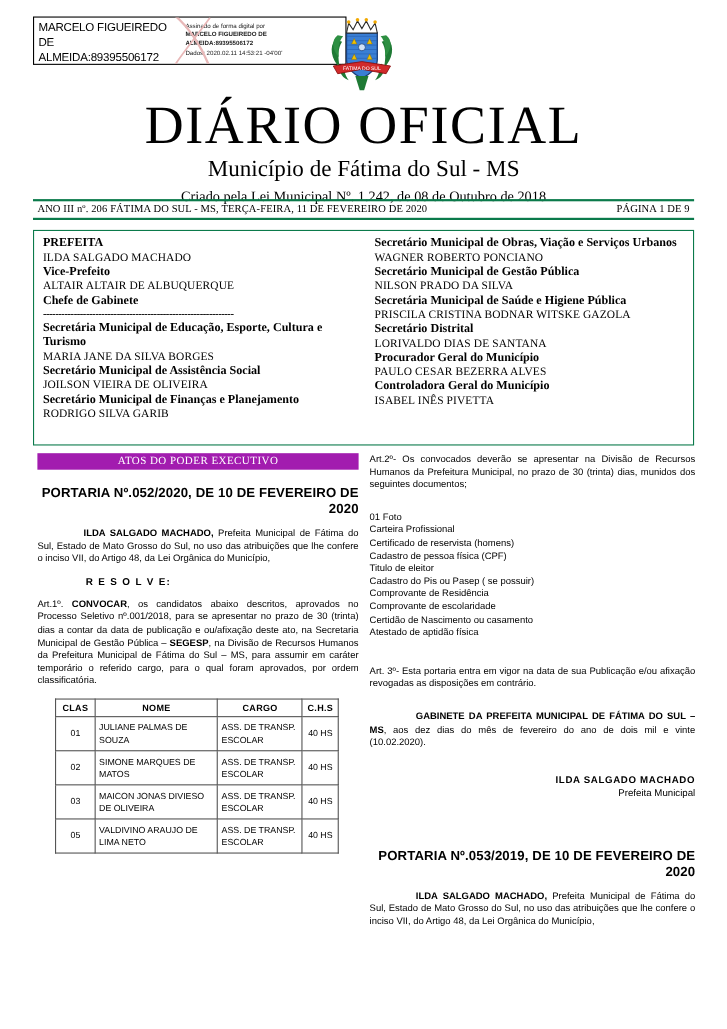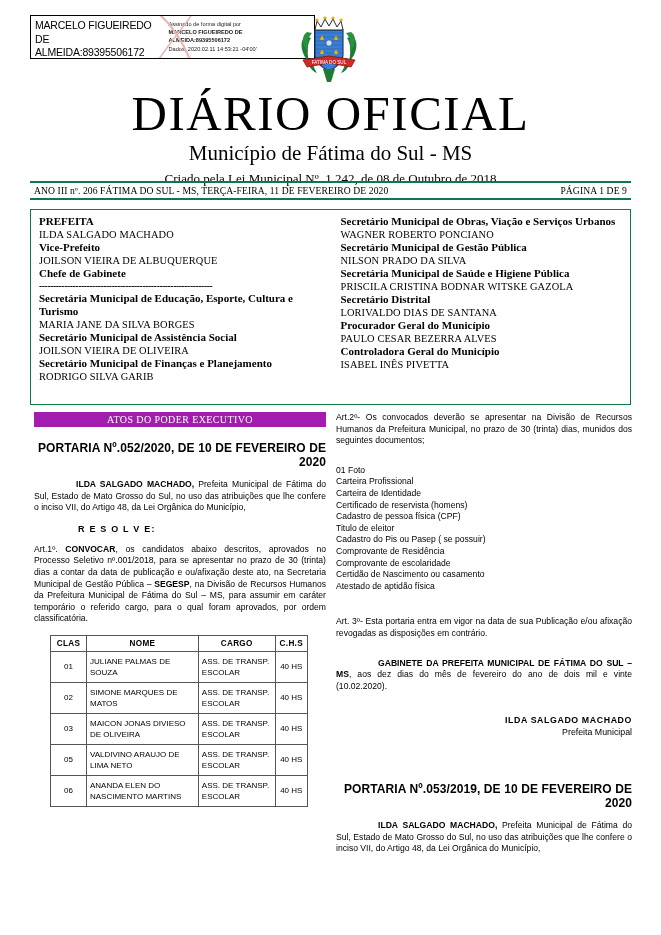--- a/index.html
+++ b/index.html
@@ -335,21 +335,21 @@
   <div class="issuebar">
     <div class="left">ANO III nº. 206    FÁTIMA DO SUL - MS, TERÇA-FEIRA, 11 DE FEVEREIRO DE 2020</div>
     <div class="right">PÁGINA 1 DE 9</div>
   </div>
 
   <div class="officials">
     <div class="col left">
       <div class="off-role">PREFEITA</div>
       <div class="off-name">ILDA SALGADO MACHADO</div>
       <div class="off-role">Vice-Prefeito</div>
-      <div class="off-name">JOILSON VIEIRA DE ALBUQUERQUE</div>
+      <div class="off-name">ALTAIR ALTAIR DE ALBUQUERQUE</div>
       <div class="off-role">Chefe de Gabinete</div>
       <div class="off-sep">--------------------------------------------------------------</div>
       <div class="off-role">Secretária Municipal de Educação, Esporte, Cultura e Turismo</div>
       <div class="off-name">MARIA JANE DA SILVA BORGES</div>
       <div class="off-role">Secretário Municipal de Assistência Social</div>
       <div class="off-name">JOILSON VIEIRA DE OLIVEIRA</div>
       <div class="off-role">Secretário Municipal de Finanças e Planejamento</div>
       <div class="off-name">RODRIGO SILVA GARIB</div>
     </div>
     <div class="col right">
@@ -410,39 +410,32 @@
           <td class="c-nome">MAICON JONAS DIVIESO DE OLIVEIRA</td>
           <td class="c-cargo">ASS. DE TRANSP. ESCOLAR</td>
           <td class="c-chs">40 HS</td>
         </tr>
         <tr class="body">
           <td class="c-clas">05</td>
           <td class="c-nome">VALDIVINO ARAUJO DE LIMA NETO</td>
           <td class="c-cargo">ASS. DE TRANSP. ESCOLAR</td>
           <td class="c-chs">40 HS</td>
         </tr>
-        <tr class="body">
-          <td class="c-clas">06</td>
-          <td class="c-nome">ANANDA ELEN DO NASCIMENTO MARTINS</td>
-          <td class="c-cargo">ASS. DE TRANSP. ESCOLAR</td>
-          <td class="c-chs">40 HS</td>
-        </tr>
       </tbody>
     </table>
   </div>
 
   <div class="colR">
     <div class="para">Art.2º-  Os convocados deverão se apresentar na Divisão de Recursos Humanos da  Prefeitura Municipal, no prazo de 30 (trinta) dias, munidos dos seguintes documentos;</div>
 
     <div class="spacer-sm"></div>
 
     <div class="doclist">
       <div>01 Foto</div>
       <div>Carteira Profissional</div>
-      <div>Carteira de Identidade</div>
       <div>Certificado de reservista (homens)</div>
       <div>Cadastro de pessoa física (CPF)</div>
       <div>Titulo de eleitor</div>
       <div>Cadastro do Pis ou Pasep ( se possuir)</div>
       <div>Comprovante de Residência</div>
       <div>Comprovante de escolaridade</div>
       <div>Certidão de Nascimento ou casamento</div>
       <div>Atestado de aptidão física</div>
     </div>
 

